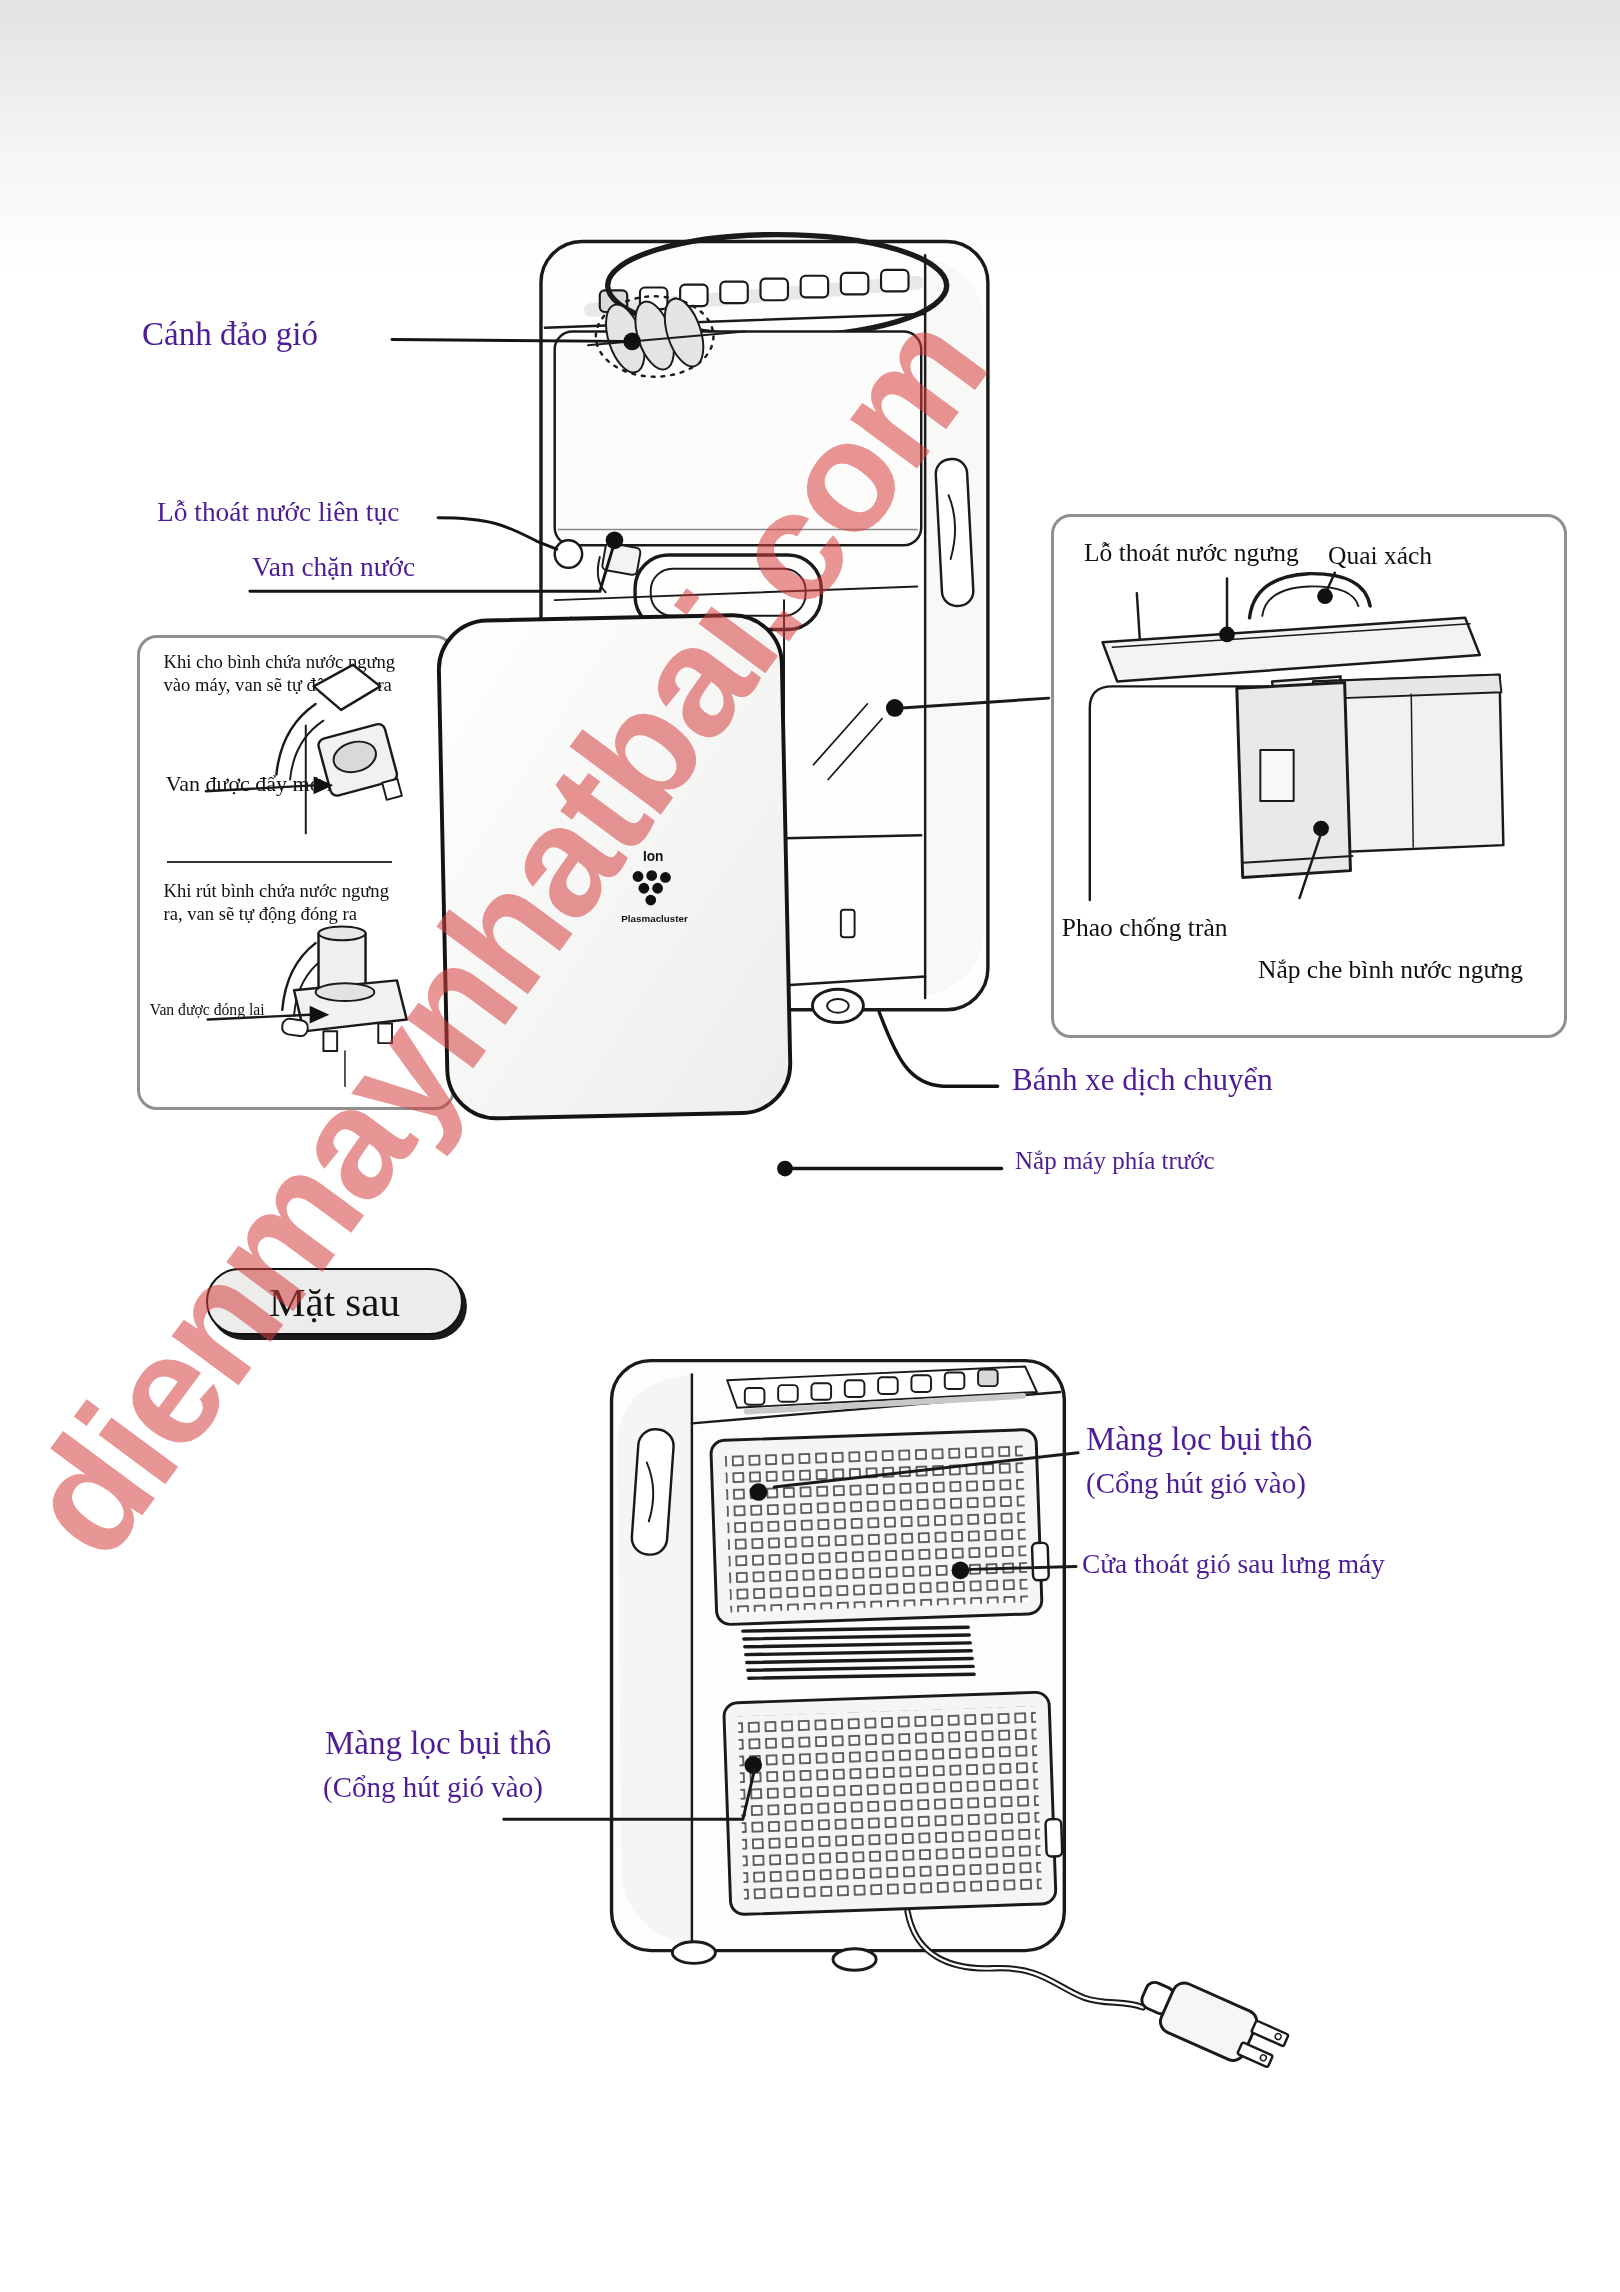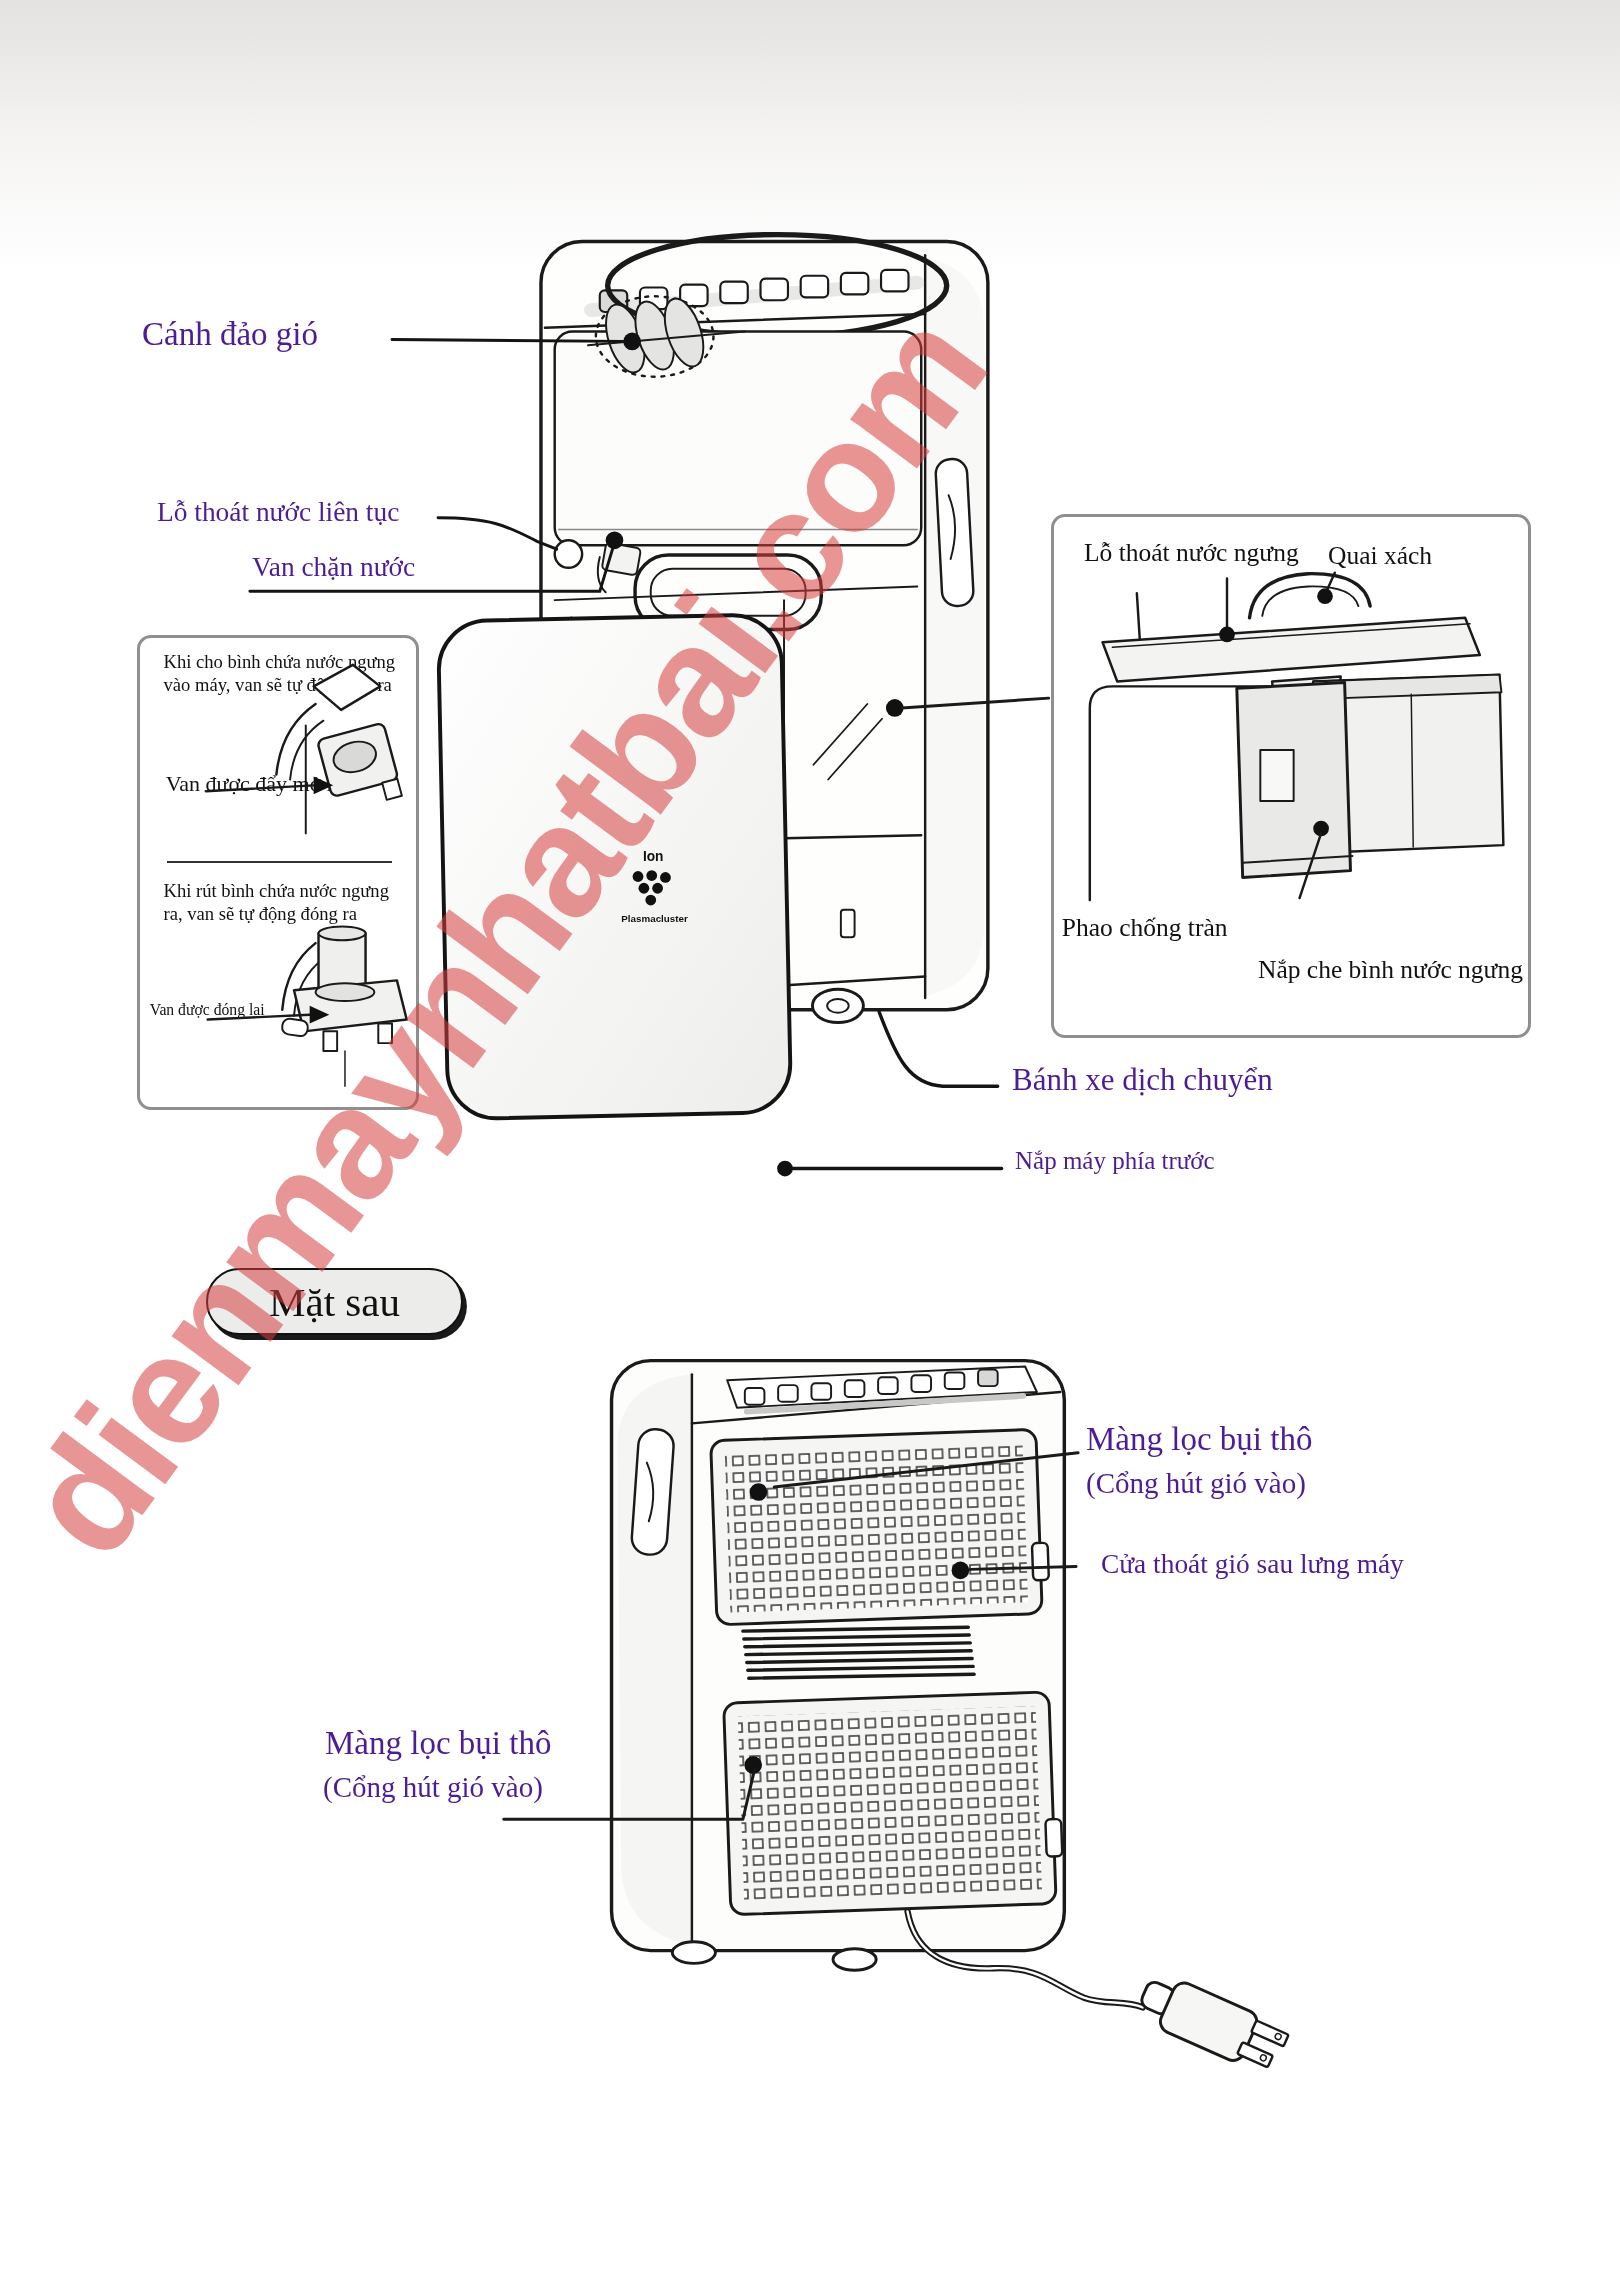--- a/index.html
+++ b/index.html
@@ -5,21 +5,21 @@
   html,body{margin:0;padding:0;background:#fff;}
   .page{position:relative;width:1620px;height:2293px;background:#ffffff;overflow:hidden;
         font-family:"Liberation Serif",serif;color:#111;}
   .top-shade{position:absolute;left:0;top:0;width:100%;height:274px;z-index:1;
         background:linear-gradient(#e3e2e0,#f6f5f4 55%,#ffffff);}
   .art{position:absolute;left:0;top:0;z-index:10;}
   .lbl{position:absolute;z-index:20;white-space:nowrap;color:#4c1d95;}
   .pill{position:absolute;z-index:20;display:flex;align-items:center;justify-content:center;
         background:#ececea;border:2.9px solid #111;border-radius:39px;
         box-shadow:3.9px 4.9px 0 #1a1a1a;font-size:41px;}
-  .info-box{position:absolute;z-index:6;background:#ffffff;border:3.9px solid #8f8f8f;border-radius:14px;}
+  .info-box{position:absolute;z-index:6;background:#ffffff;border:3.9px solid #8f8f8f;border-radius:20px;padding-left:36px;}
   .box-text{position:absolute;color:#121212;}
   .divider{position:absolute;border-top:2px solid #333;}
   .wm{position:absolute;left:104px;top:1423px;z-index:40;white-space:nowrap;
       font-family:"Liberation Sans",sans-serif;font-weight:bold;font-size:157px;letter-spacing:-3.9px;
       color:rgba(214,62,62,0.55);transform:rotate(-53.5deg);transform-origin:0 80%;pointer-events:none;}
 </style>
 </head>
 <body>
 
 <div class="page">
@@ -46,21 +46,21 @@
   </div>
 
   <div class="lbl" style="left:142px;top:316px;font-size:33px;">Cánh đảo gió</div>
   <div class="lbl" style="left:157px;top:497px;font-size:27.4px;">Lỗ thoát nước liên tục</div>
   <div class="lbl" style="left:252px;top:552px;font-size:27.4px;">Van chặn nước</div>
   <div class="lbl" style="left:1012px;top:1062px;font-size:31px;">Bánh xe dịch chuyển</div>
   <div class="lbl" style="left:1015px;top:1147px;font-size:25px;">Nắp máy phía trước</div>
 
   <div class="lbl" style="left:1086px;top:1421px;font-size:33px;">Màng lọc bụi thô</div>
   <div class="lbl" style="left:1086px;top:1467px;font-size:29px;">(Cổng hút gió vào)</div>
-  <div class="lbl" style="left:1082px;top:1549px;font-size:27.4px;margin-left:19px;">Cửa thoát gió sau lưng máy</div>
+  <div class="lbl" style="left:1082px;top:1549px;font-size:27.4px;">Cửa thoát gió sau lưng máy</div>
   <div class="lbl" style="left:325px;top:1725px;font-size:33px;">Màng lọc bụi thô</div>
   <div class="lbl" style="left:323px;top:1771px;font-size:29px;">(Cổng hút gió vào)</div>
 
   <svg class="art" width="1620" height="2293" viewBox="0 0 1653 2339">
     <defs>
       <pattern id="perf" width="17" height="17" patternUnits="userSpaceOnUse">
         <rect x="2" y="2" width="10" height="9" fill="#ffffff" stroke="#3c3c3c" stroke-width="1.6"></rect>
       </pattern>
       <linearGradient id="coverG" x1="0" y1="0" x2="1" y2="1">
         <stop offset="0" stop-color="#ffffff"></stop>

